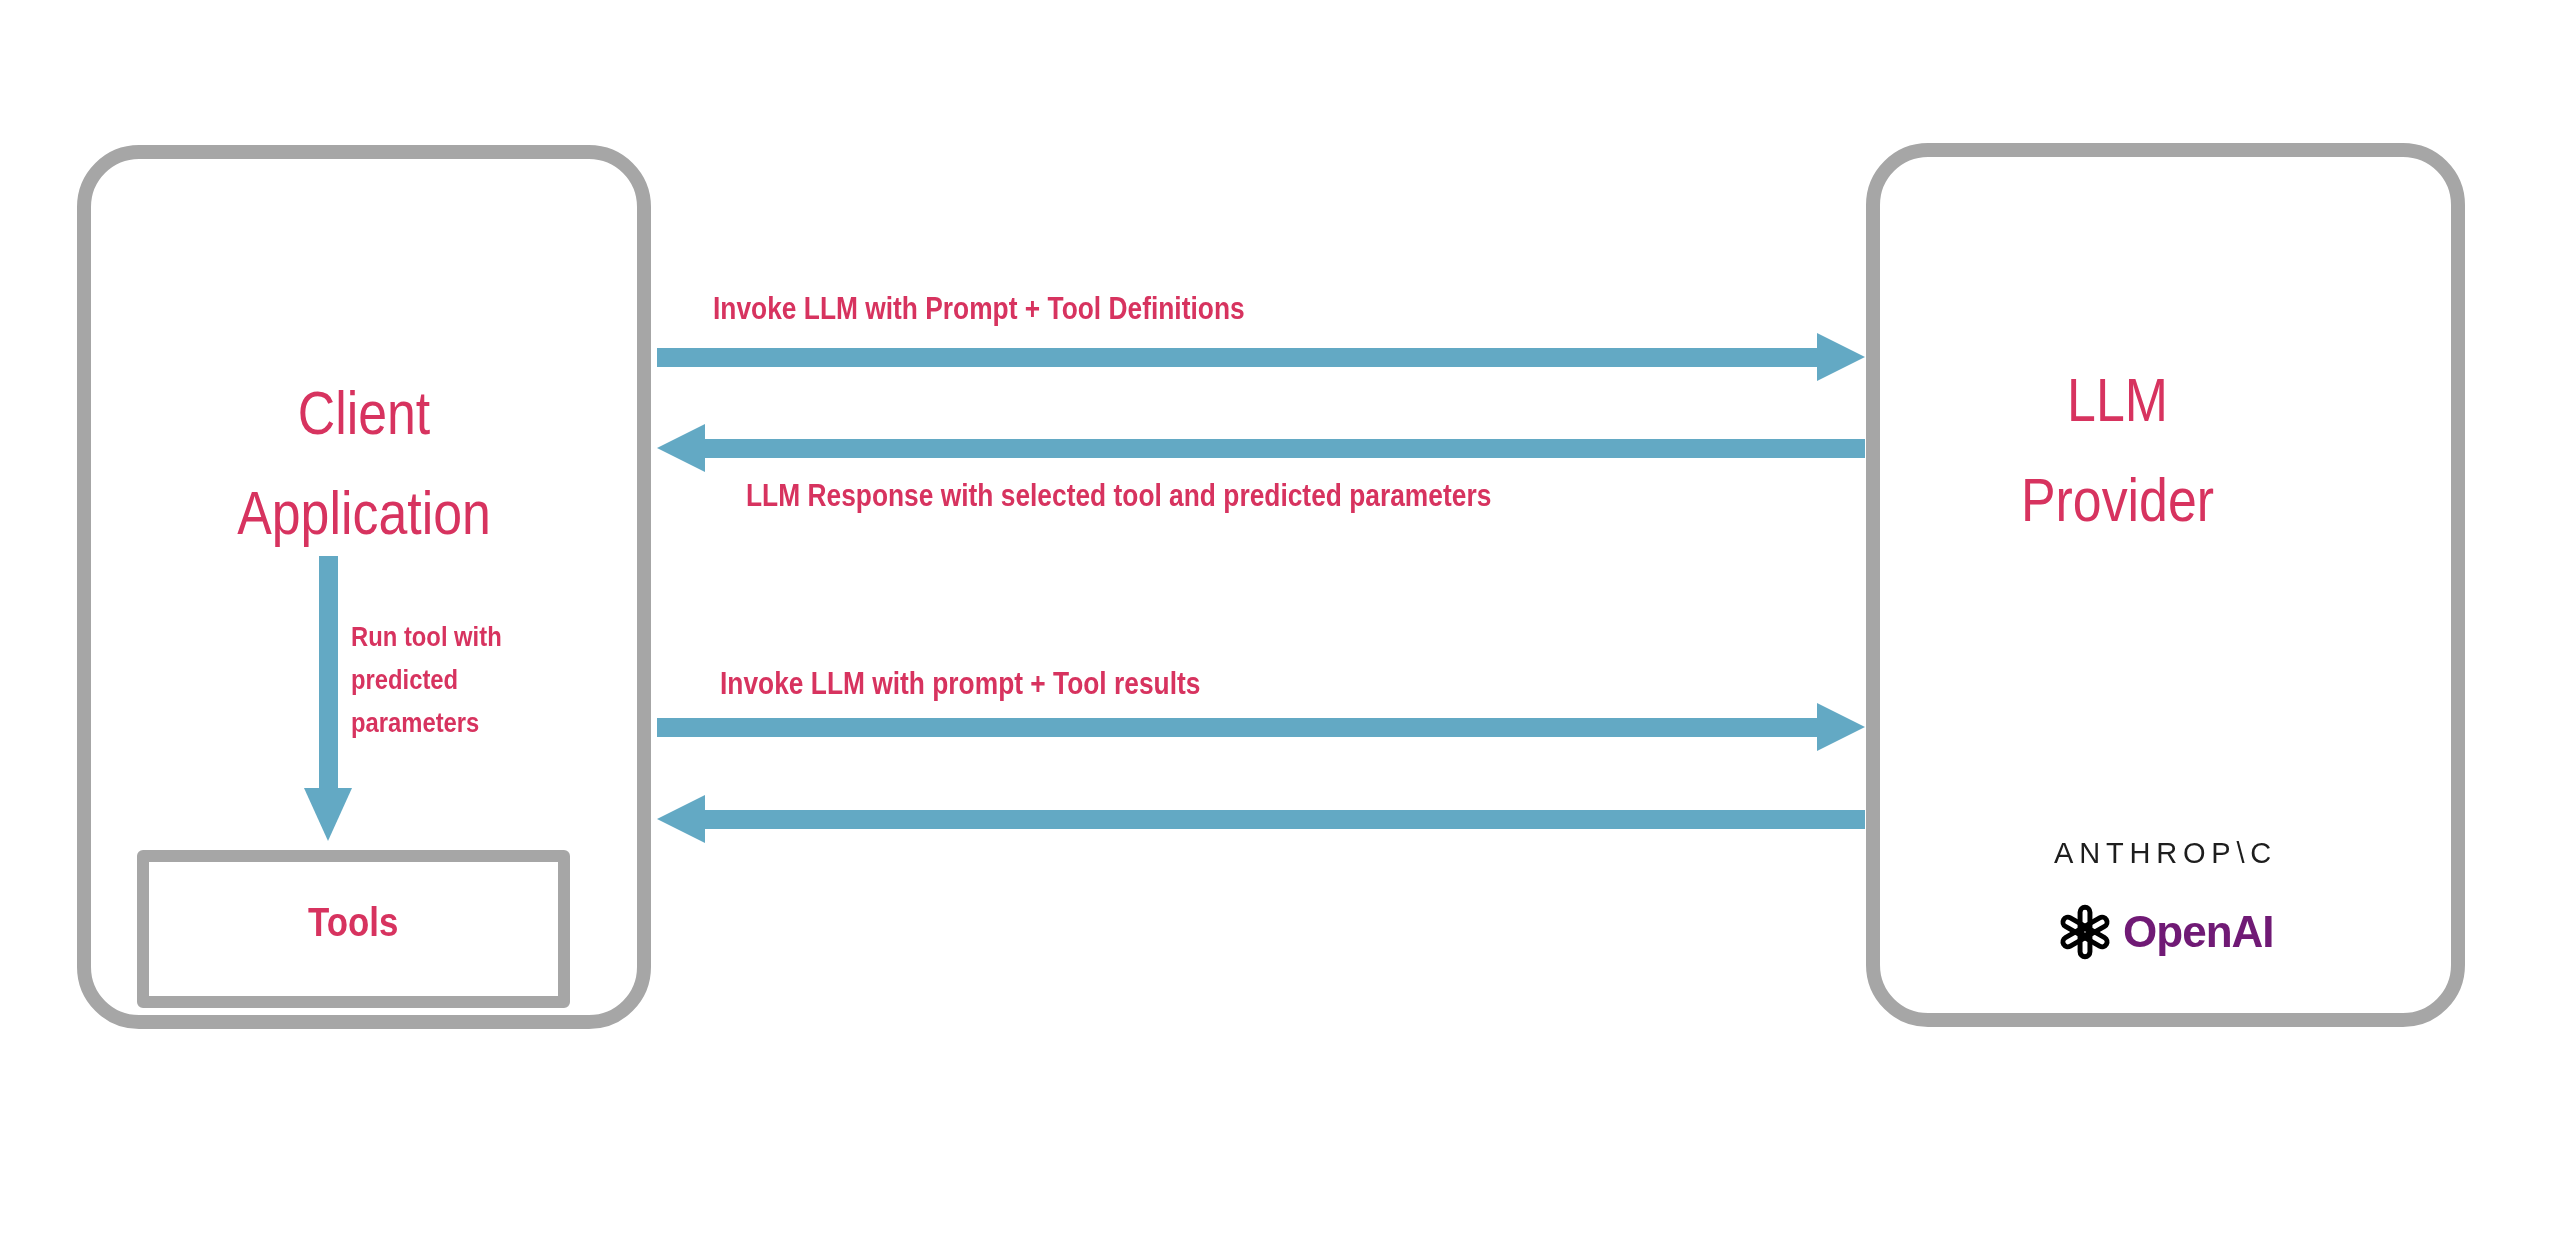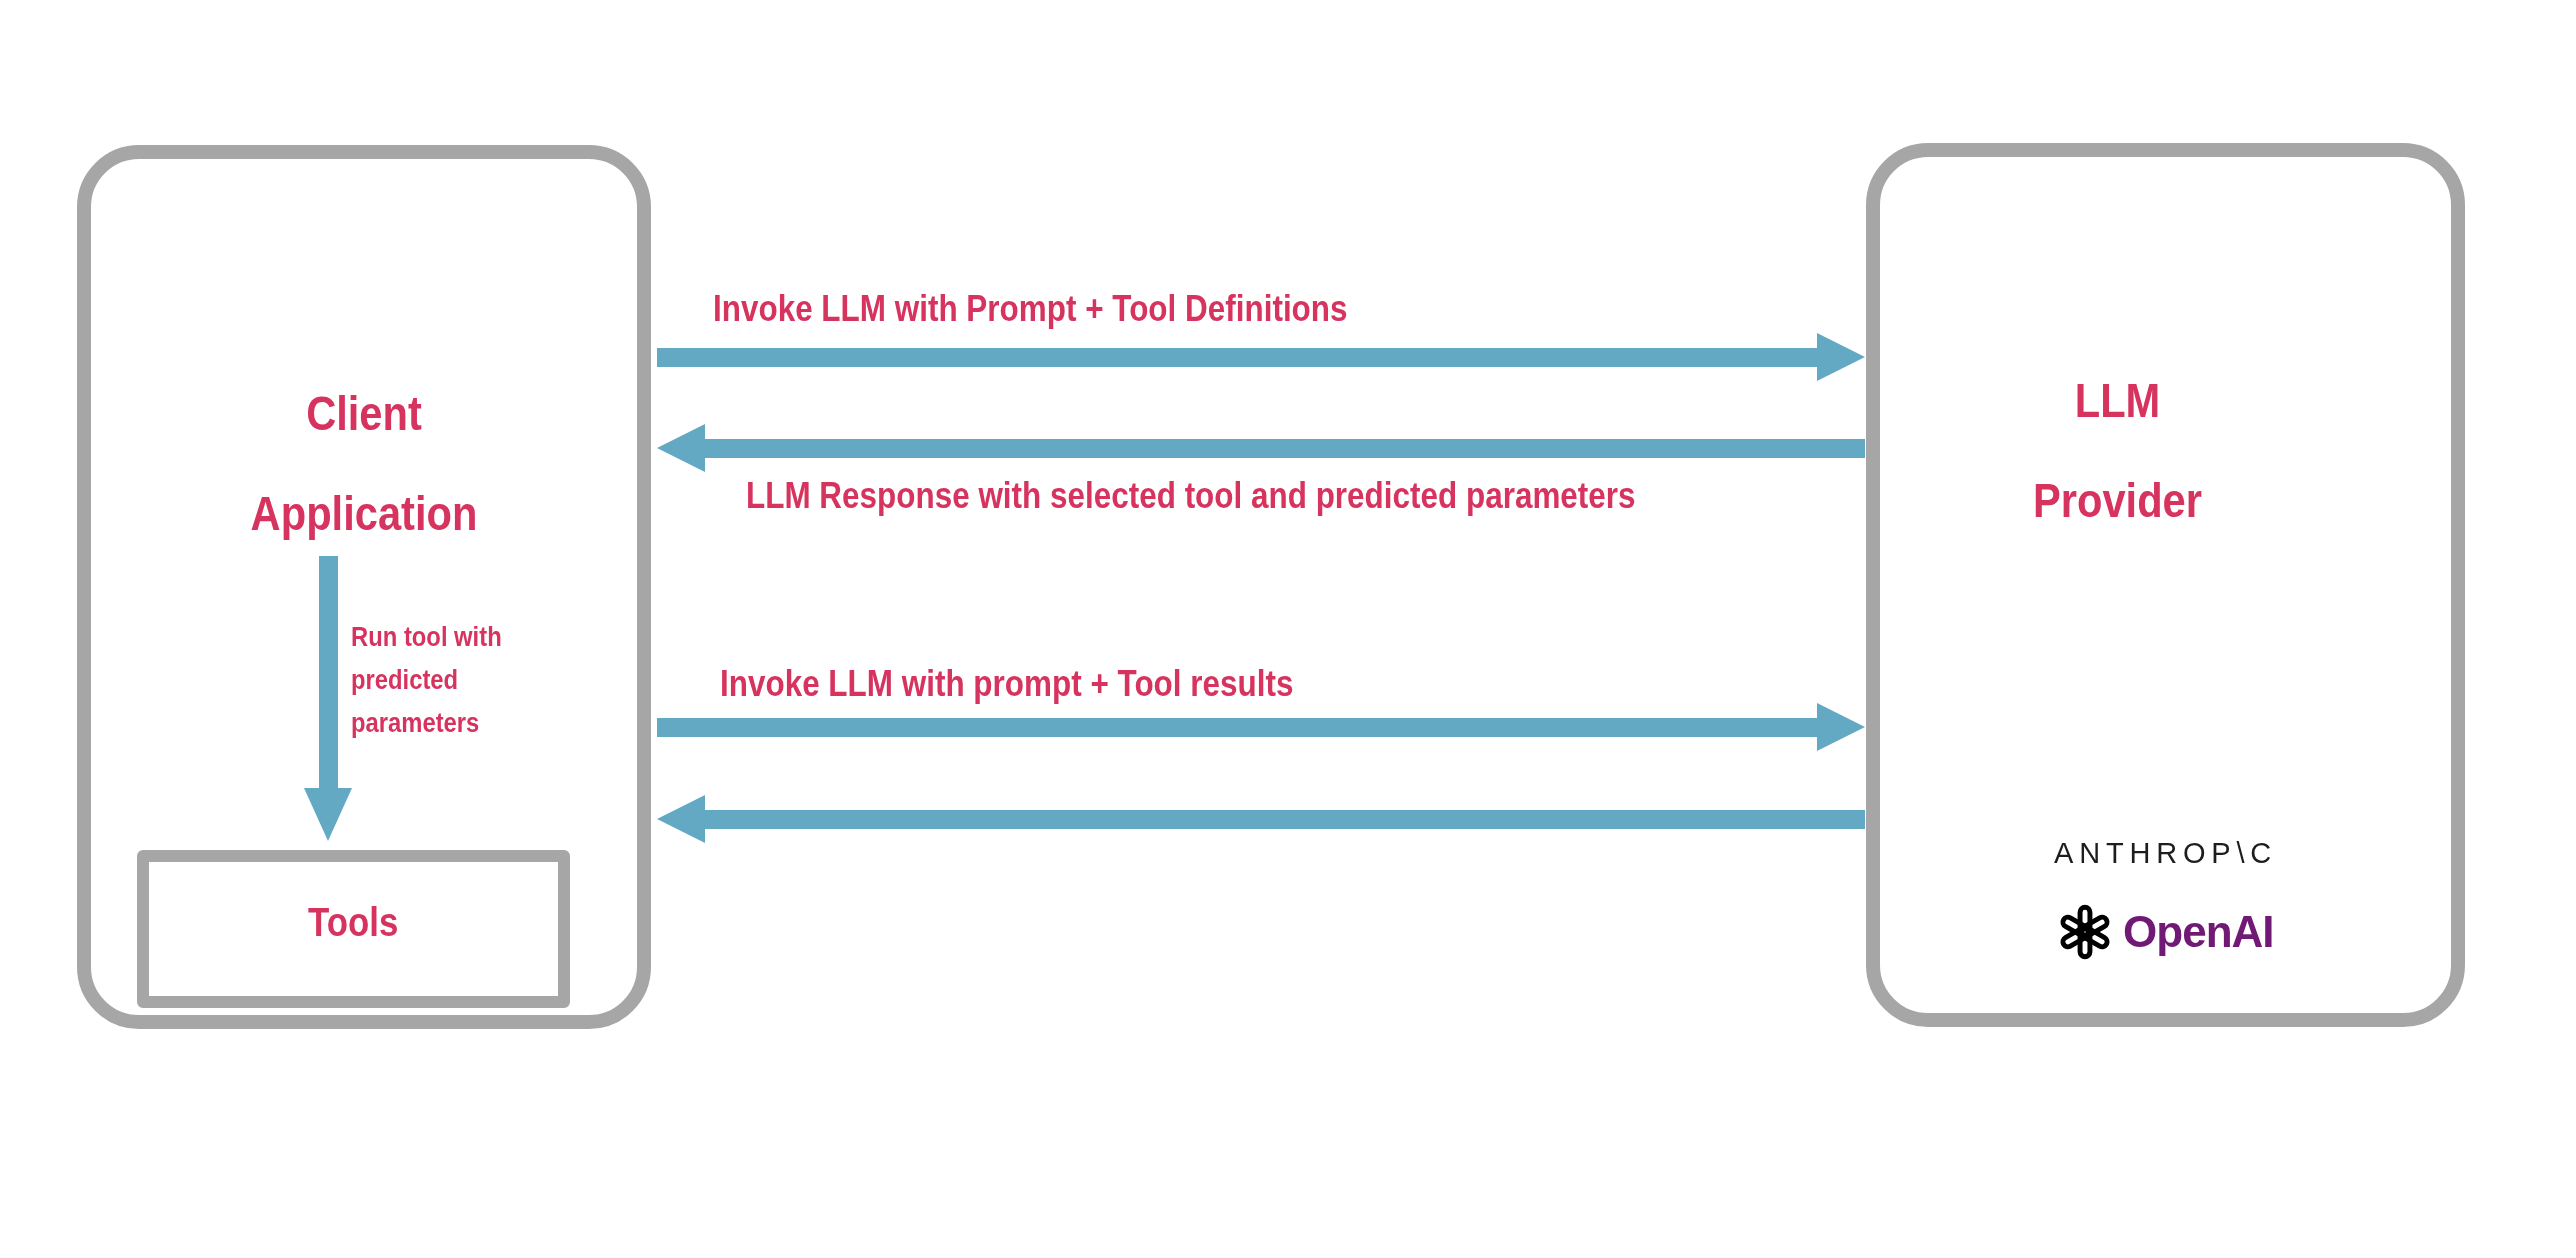--- a/index.html
+++ b/index.html
@@ -20,22 +20,22 @@
     background: #ffffff;
     border: 14.5px solid var(--gray);
     border-radius: 62px;
     box-sizing: border-box;
   }
   .box-client { left: 77px;  top: 145px; width: 574px; height: 884px; }
   .box-provider { left: 1866px; top: 143px; width: 599px; height: 884px; }
   .box-title {
     position: absolute;
     color: var(--pink);
-    font-weight: bold;
-    font-size: 49px;
+    font-weight: normal;
+    font-size: 61px;
     line-height: 100px;
     text-align: center;
     letter-spacing: 0px;
   }
   .title-client { left: 77px; top: 363px; width: 574px; }
   .title-provider { left: 1766px; top: 350px; width: 703px; }
   .cond { display: block; transform: scaleX(0.85); transform-origin: 50% 50%; }
   .cond-left { display: inline-block; transform: scaleX(0.85); transform-origin: 0 50%; white-space: nowrap; }
 
   .tools-box {
@@ -71,21 +71,21 @@
   }
   .a1 { top: 333px; }
   .a2 { top: 424px; }
   .a3 { top: 703px; }
   .a4 { top: 795px; }
 
   .arrow-label {
     position: absolute;
     color: var(--pink);
     font-weight: bold;
-    font-size: 37px;
+    font-size: 31px;
     line-height: 44px;
     white-space: nowrap;
   }
   .l1 { left: 713px; top: 287px; }
   .l2 { left: 746px; top: 474px; }
   .l3 { left: 720px; top: 662px; }
   .l4 { left: 754px; top: 843px; }
 
   
   .down-arrow { position: absolute; left: 304px; top: 556px; width: 48px; height: 285px; }

